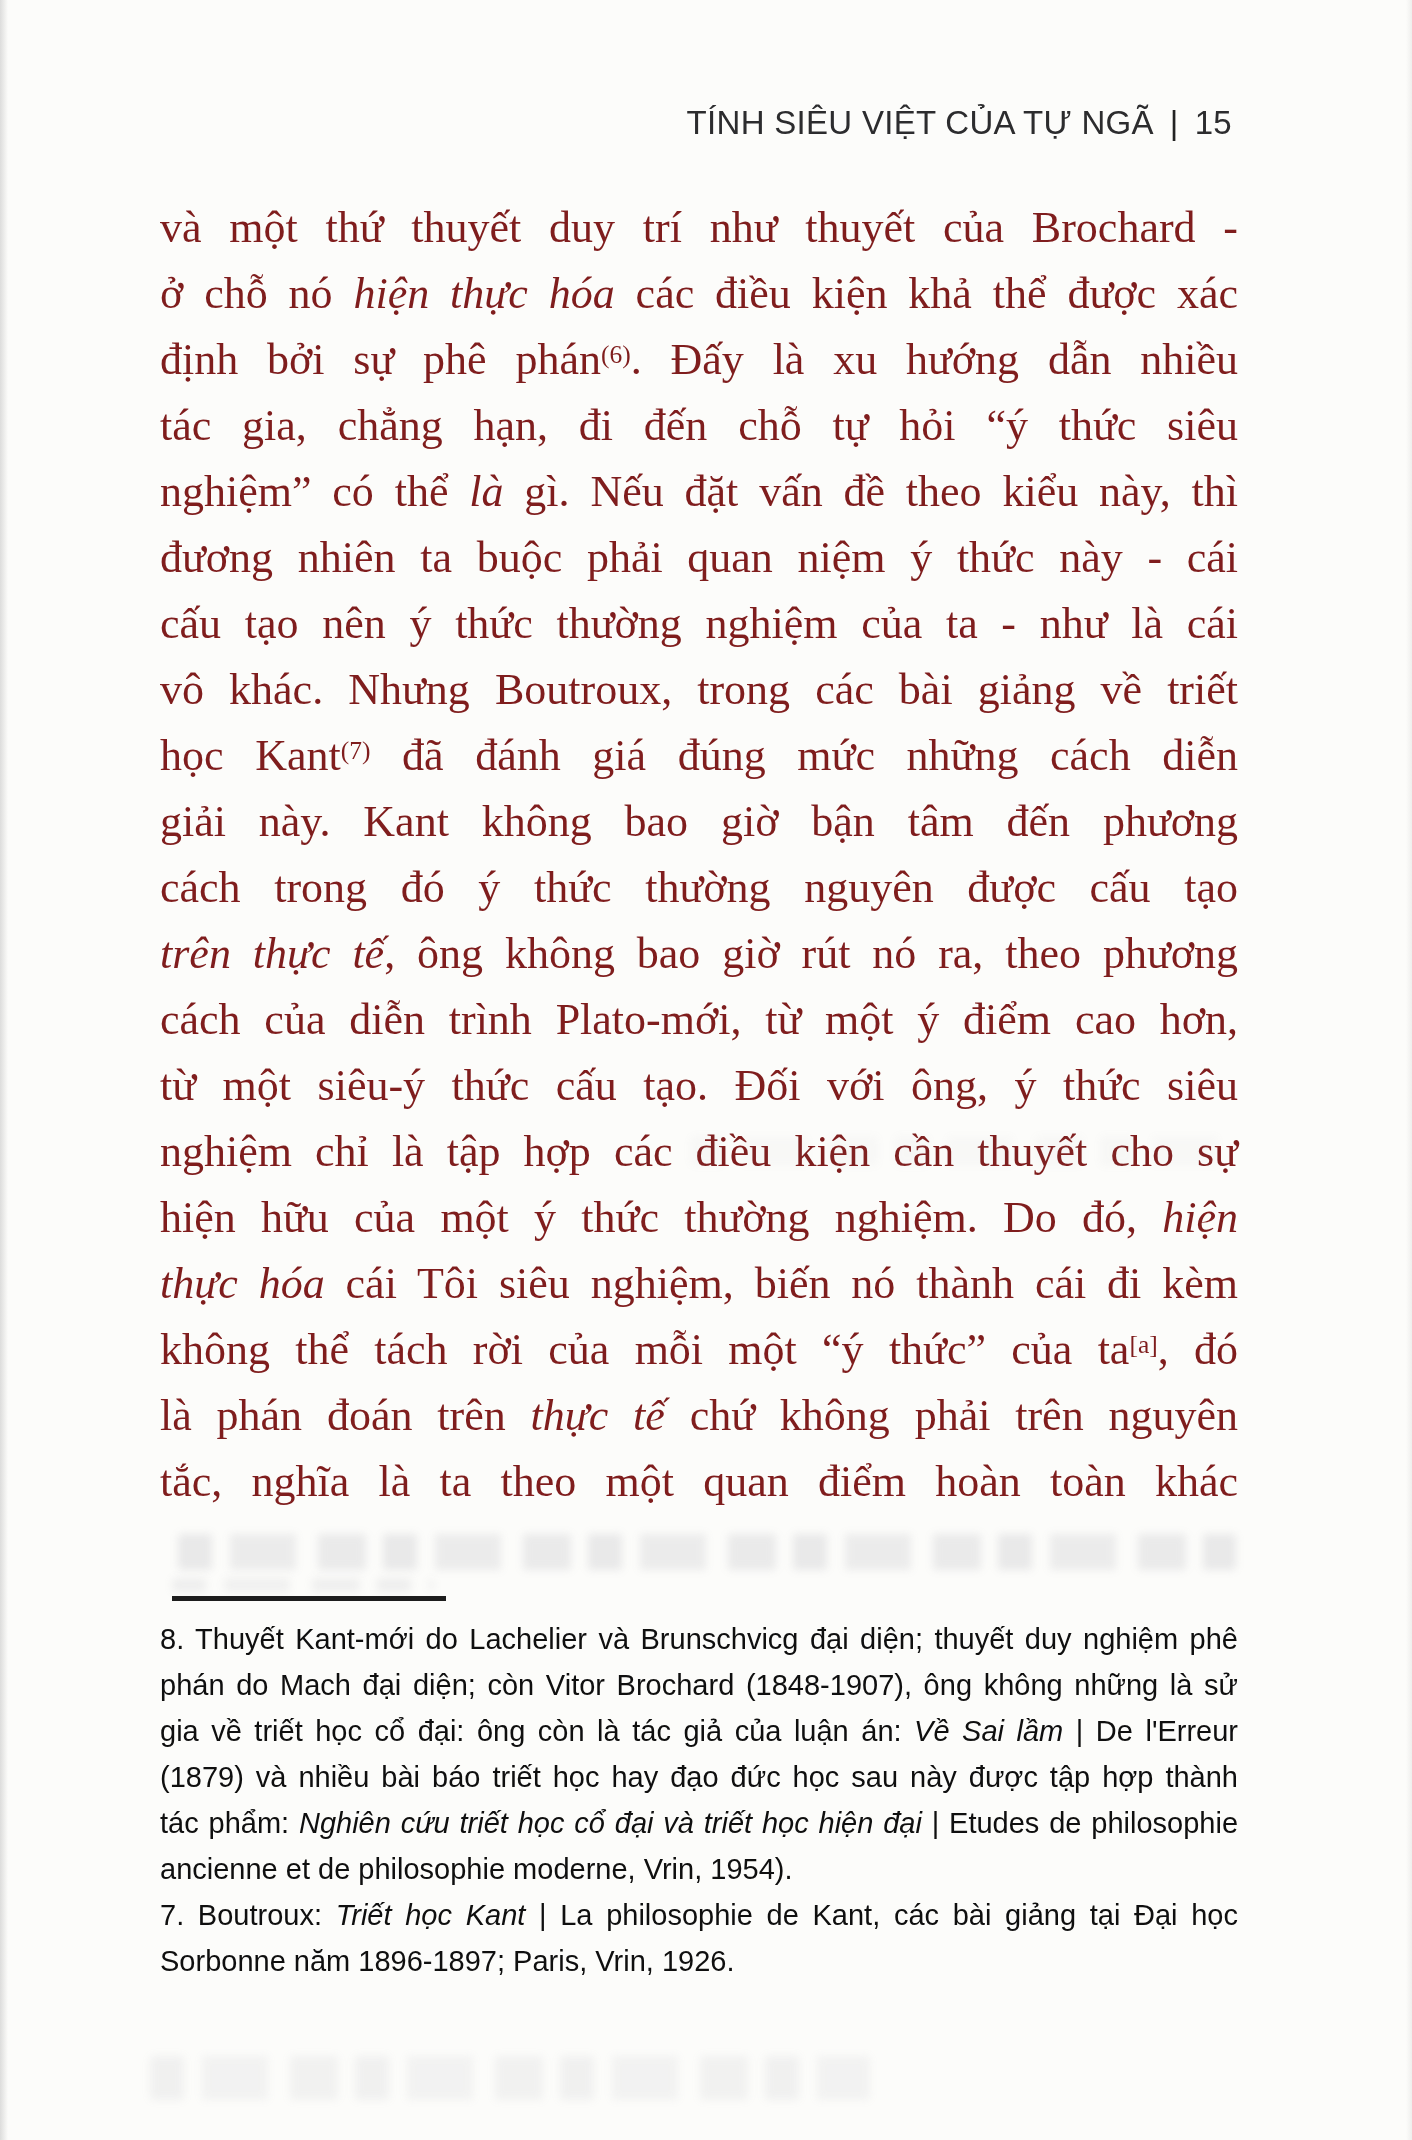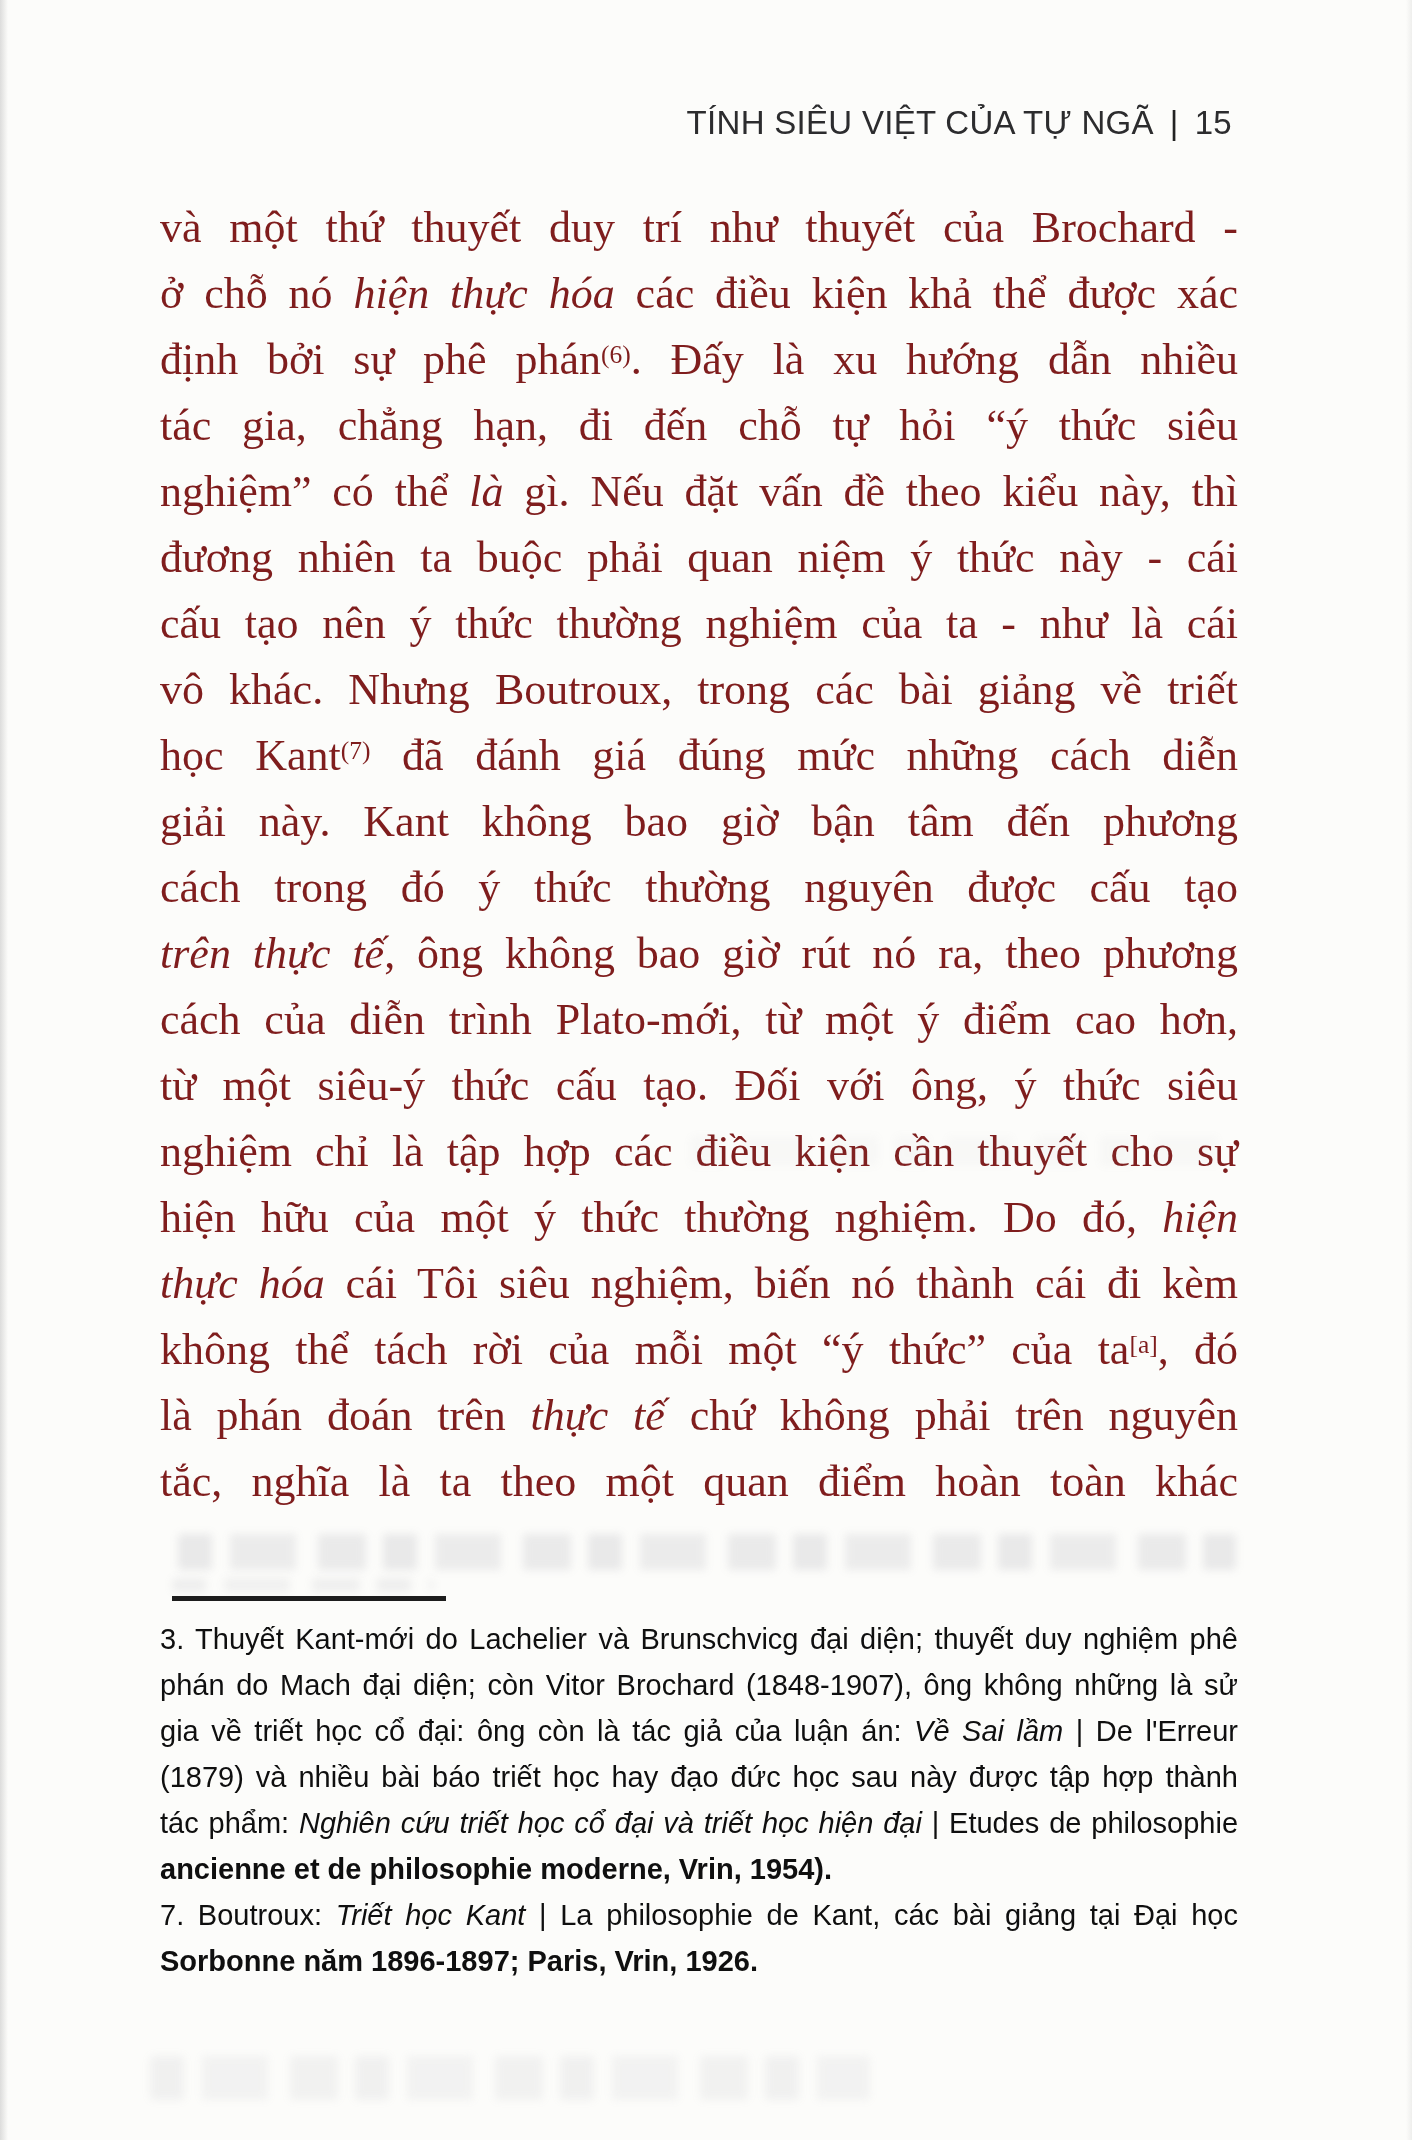--- a/index.html
+++ b/index.html
@@ -71,21 +71,20 @@
     line-height: 46px;
     font-size: 29px;
     color: #0f0f0f;
     text-align: justify;
     text-align-last: justify;
     text-justify: inter-word;
   }
   .fn-line.fn-last {
     text-align: right;
     text-align-last: left;
-    font-weight: bold;
   }
   
   .ghost {
     position: absolute;
     background: repeating-linear-gradient(90deg,
       rgba(150,150,160,0.45) 0px, rgba(150,150,160,0.45) 34px,
       rgba(150,150,160,0) 34px, rgba(150,150,160,0) 52px,
       rgba(150,150,160,0.38) 52px, rgba(150,150,160,0.38) 118px,
       rgba(150,150,160,0) 118px, rgba(150,150,160,0) 140px,
       rgba(150,150,160,0.42) 140px, rgba(150,150,160,0.42) 188px,
@@ -133,21 +132,21 @@
       <div class="body-line">tắc, nghĩa là ta theo một quan điểm hoàn toàn khác</div>
     </div>
 
   <div class="ghost ghost-body"></div>
   <div class="ghost ghost-mid"></div>
   <div class="ghost ghost-rule"></div>
 
   <div class="fn-rule"></div>
 
   <div class="fn-block" id="fn-block">
-      <div class="fn-line">3. Thuyết Kant-mới do Lachelier và Brunschvicg đại diện; thuyết duy nghiệm phê</div>
+      <div class="fn-line">8. Thuyết Kant-mới do Lachelier và Brunschvicg đại diện; thuyết duy nghiệm phê</div>
       <div class="fn-line">phán do Mach đại diện; còn Vitor Brochard (1848-1907), ông không những là sử</div>
       <div class="fn-line">gia về triết học cổ đại: ông còn là tác giả của luận án: <i>Về Sai lầm</i> | De l'Erreur</div>
       <div class="fn-line">(1879) và nhiều bài báo triết học hay đạo đức học sau này được tập hợp thành</div>
       <div class="fn-line">tác phẩm: <i>Nghiên cứu triết học cổ đại và triết học hiện đại</i> | Etudes de philosophie</div>
       <div class="fn-line fn-last">ancienne et de philosophie moderne, Vrin, 1954).</div>
       <div class="fn-line">7. Boutroux: <i>Triết học Kant</i> | La philosophie de Kant, các bài giảng tại Đại học</div>
       <div class="fn-line fn-last">Sorbonne năm 1896-1897; Paris, Vrin, 1926.</div>
     </div>
 
   <div class="ghost ghost-low"></div>

